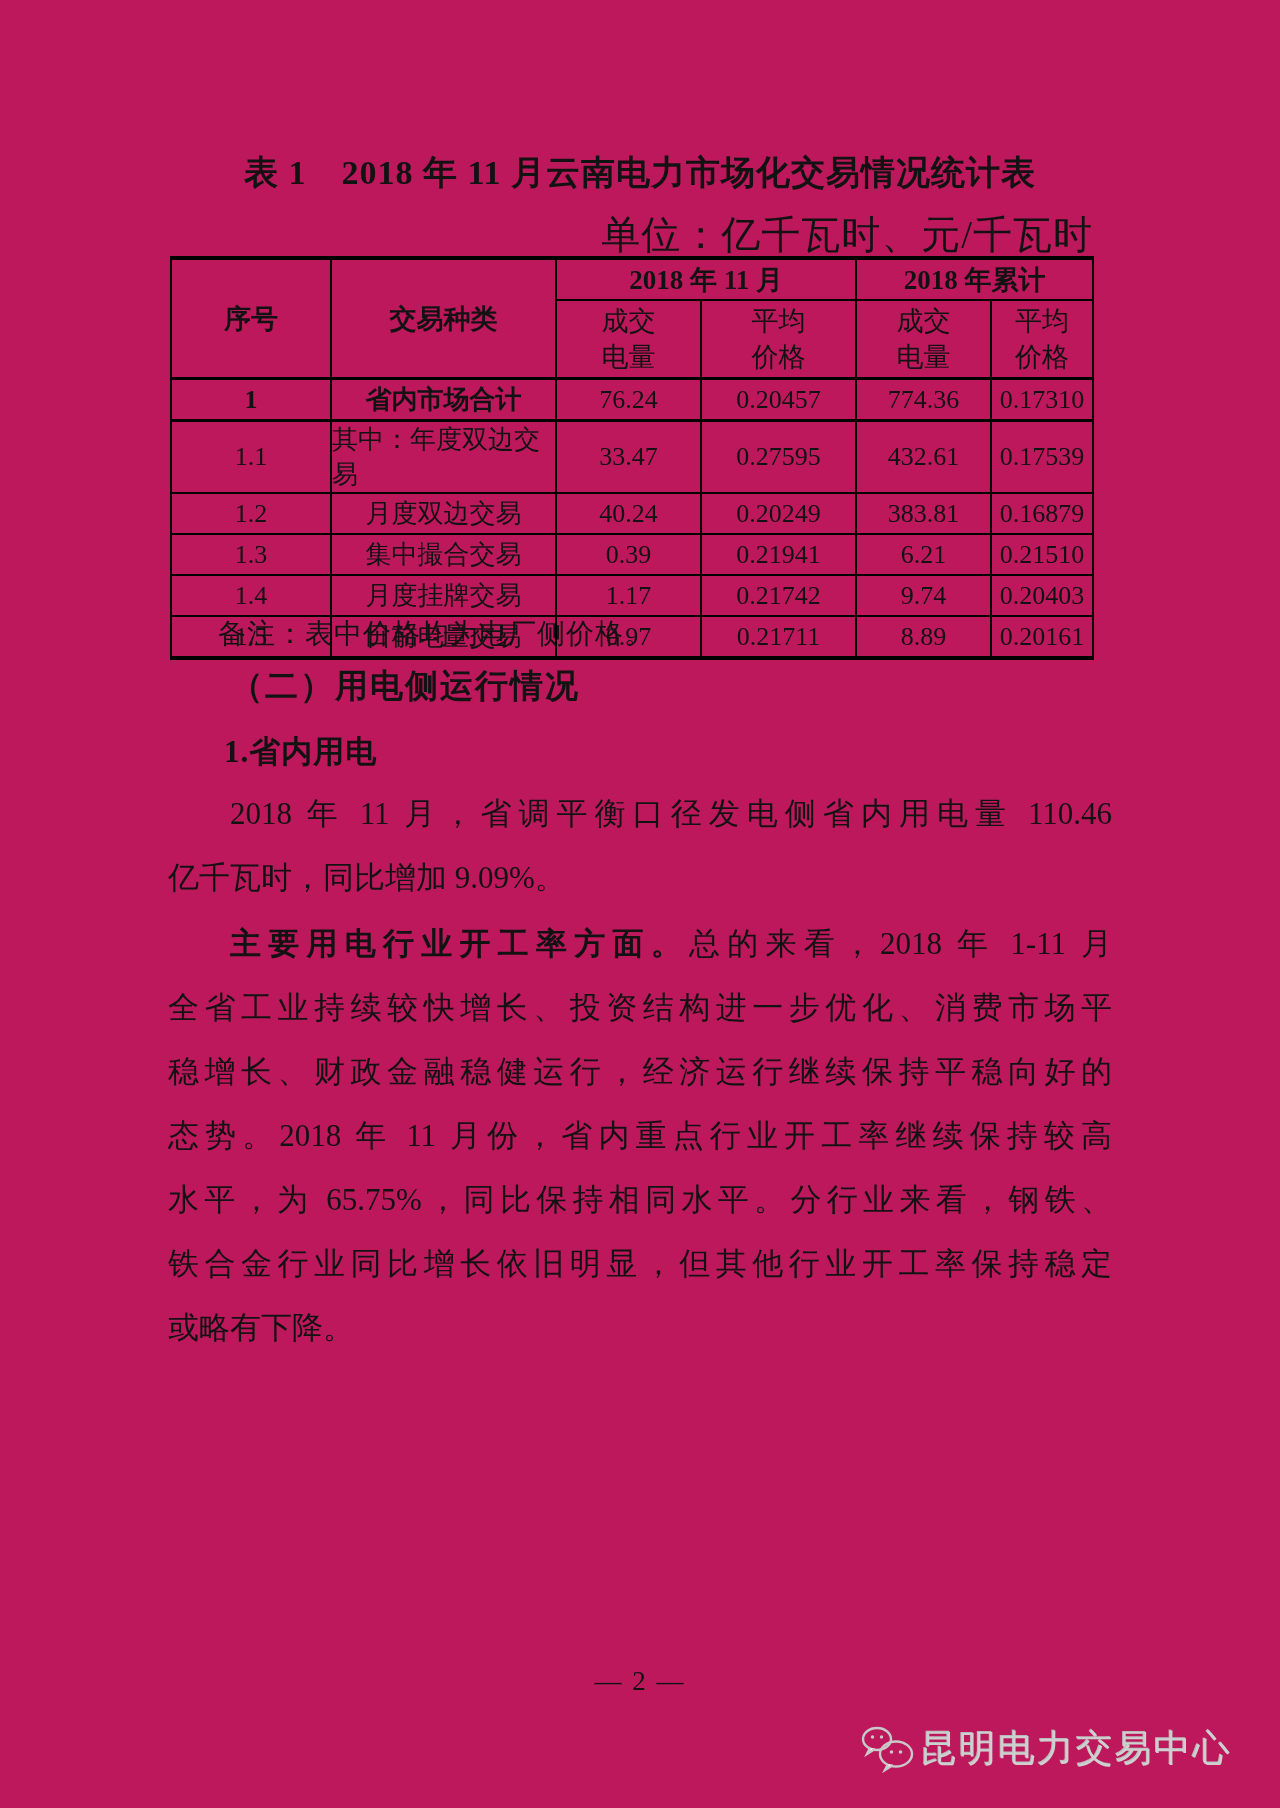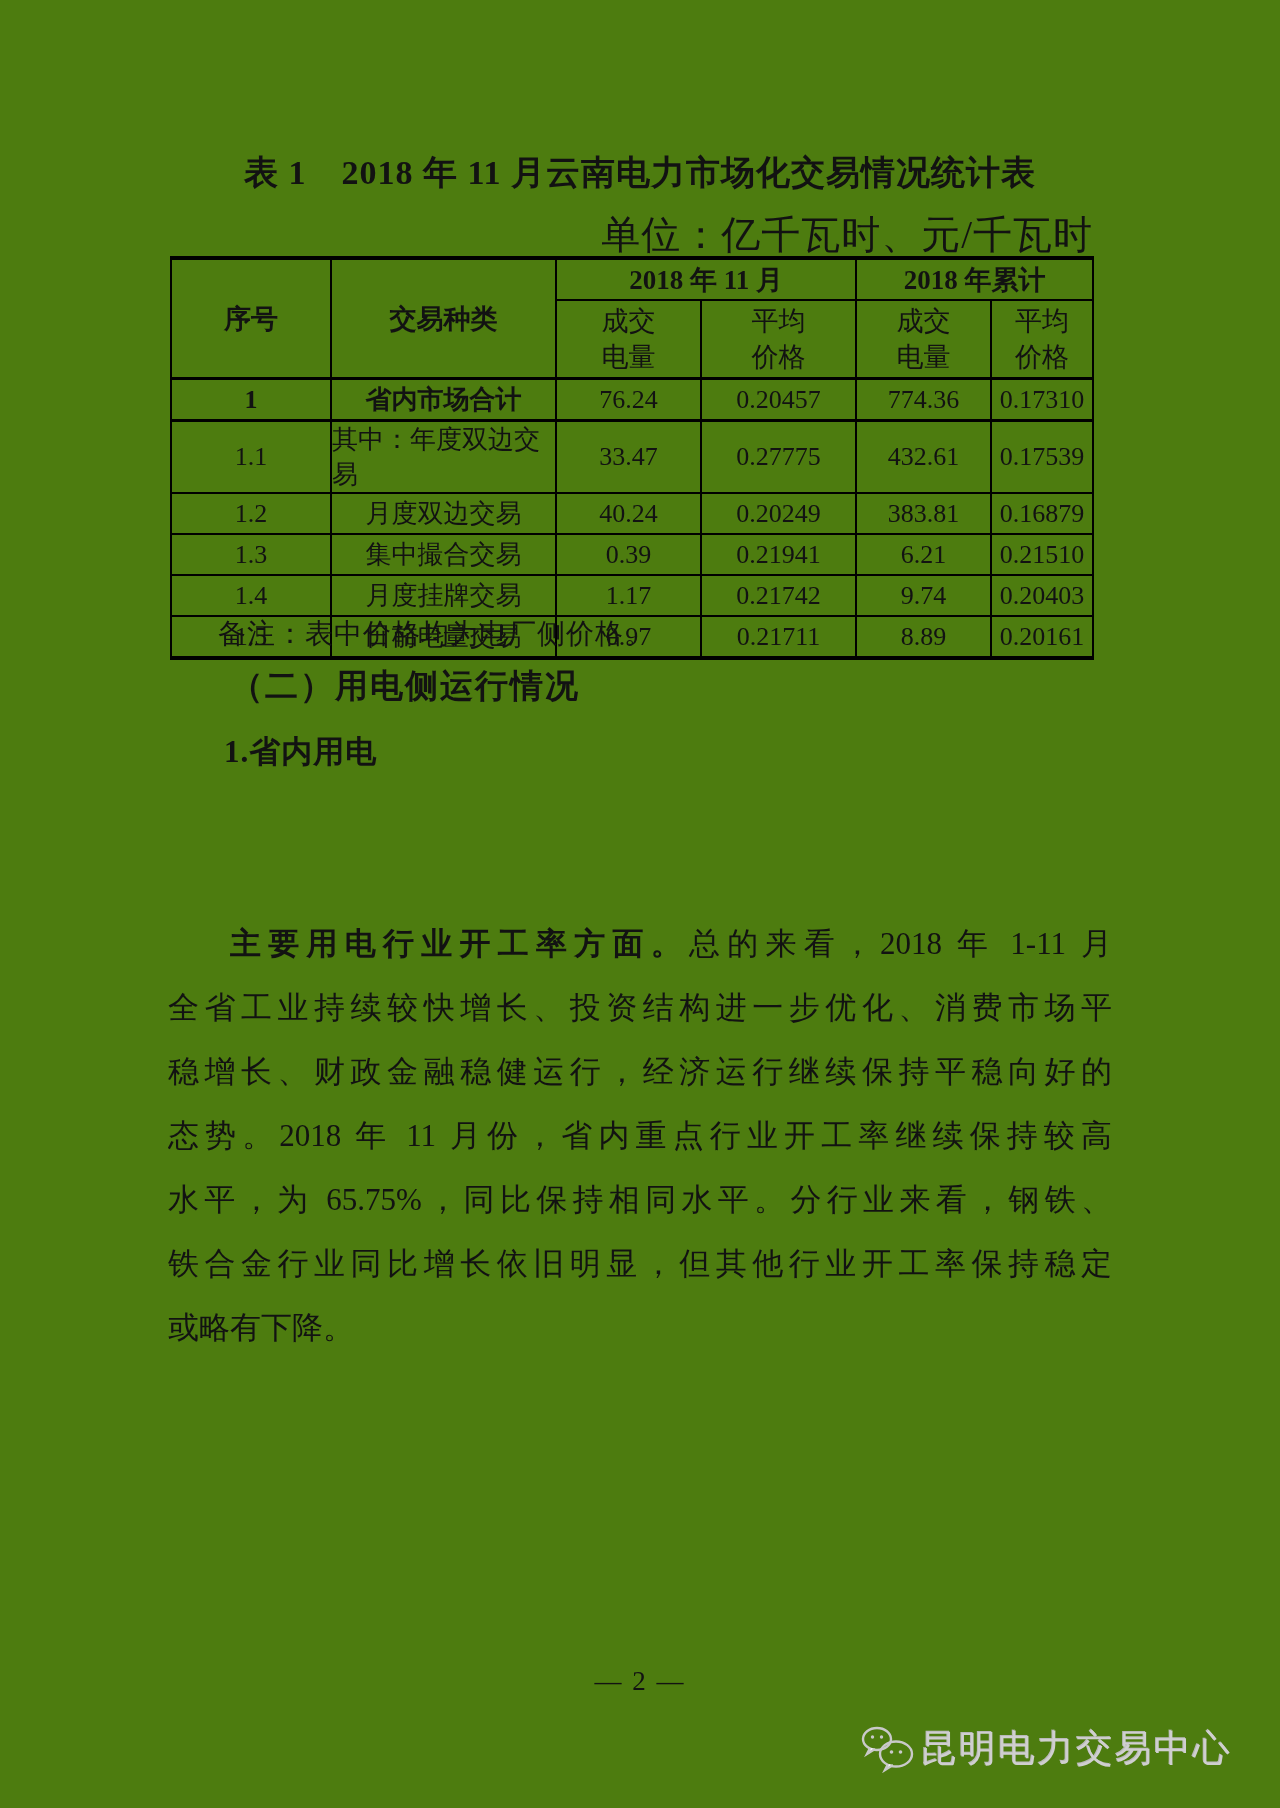--- a/index.html
+++ b/index.html
@@ -1,19 +1,19 @@
 <!DOCTYPE html>
 <html><head>
 <meta charset="utf-8">
 <style>
   html,body{margin:0;padding:0;background:#ffffff;}
   .page{
     position:relative;
     width:1280px;height:1808px;
-    background:#4d7c0f;
+    background:#be185d;
     font-family:"Liberation Serif","DejaVu Serif",serif;
     color:#121212;
     overflow:hidden;
   }
   .doc-title{
     position:absolute;top:150px;left:0;width:1280px;
     text-align:center;font-size:34px;font-weight:bold;
     letter-spacing:1px;white-space:nowrap;
   }
   .unit-note{
@@ -130,21 +130,21 @@
         <td class="bold">省内市场合计</td>
         <td>76.24</td>
         <td>0.20457</td>
         <td>774.36</td>
         <td>0.17310</td>
       </tr>
       <tr class="dr thick-top">
         <td>1.1</td>
         <td class="left-cell">其中：年度双边交易</td>
         <td>33.47</td>
-        <td>0.27775</td>
+        <td>0.27595</td>
         <td>432.61</td>
         <td>0.17539</td>
       </tr>
       <tr class="dr">
         <td>1.2</td>
         <td>月度双边交易</td>
         <td>40.24</td>
         <td>0.20249</td>
         <td>383.81</td>
         <td>0.16879</td>
@@ -175,20 +175,24 @@
       </tr>
     </tbody>
   </table>
 
   <div class="note-line">备注：表中价格均为电厂侧价格。</div>
 
   <div class="heading-2">（二）用电侧运行情况</div>
 
   <div class="sub-heading">1.省内用电</div>
 
+  <div class="para para1">
+    <div class="ln first">2018 年 11 月，省调平衡口径发电侧省内用电量 110.46</div>
+    <div class="ln last">亿千瓦时，同比增加 9.09%。</div>
+  </div>
 
   <div class="para para2">
     <div class="ln first"><span class="bold">主要用电行业开工率方面。</span><span>总的来看，2018 年 1-11 月</span></div>
     <div class="ln">全省工业持续较快增长、投资结构进一步优化、消费市场平</div>
     <div class="ln">稳增长、财政金融稳健运行，经济运行继续保持平稳向好的</div>
     <div class="ln">态势。2018 年 11 月份，省内重点行业开工率继续保持较高</div>
     <div class="ln">水平，为 65.75%，同比保持相同水平。分行业来看，钢铁、</div>
     <div class="ln">铁合金行业同比增长依旧明显，但其他行业开工率保持稳定</div>
     <div class="ln last">或略有下降。</div>
   </div>

